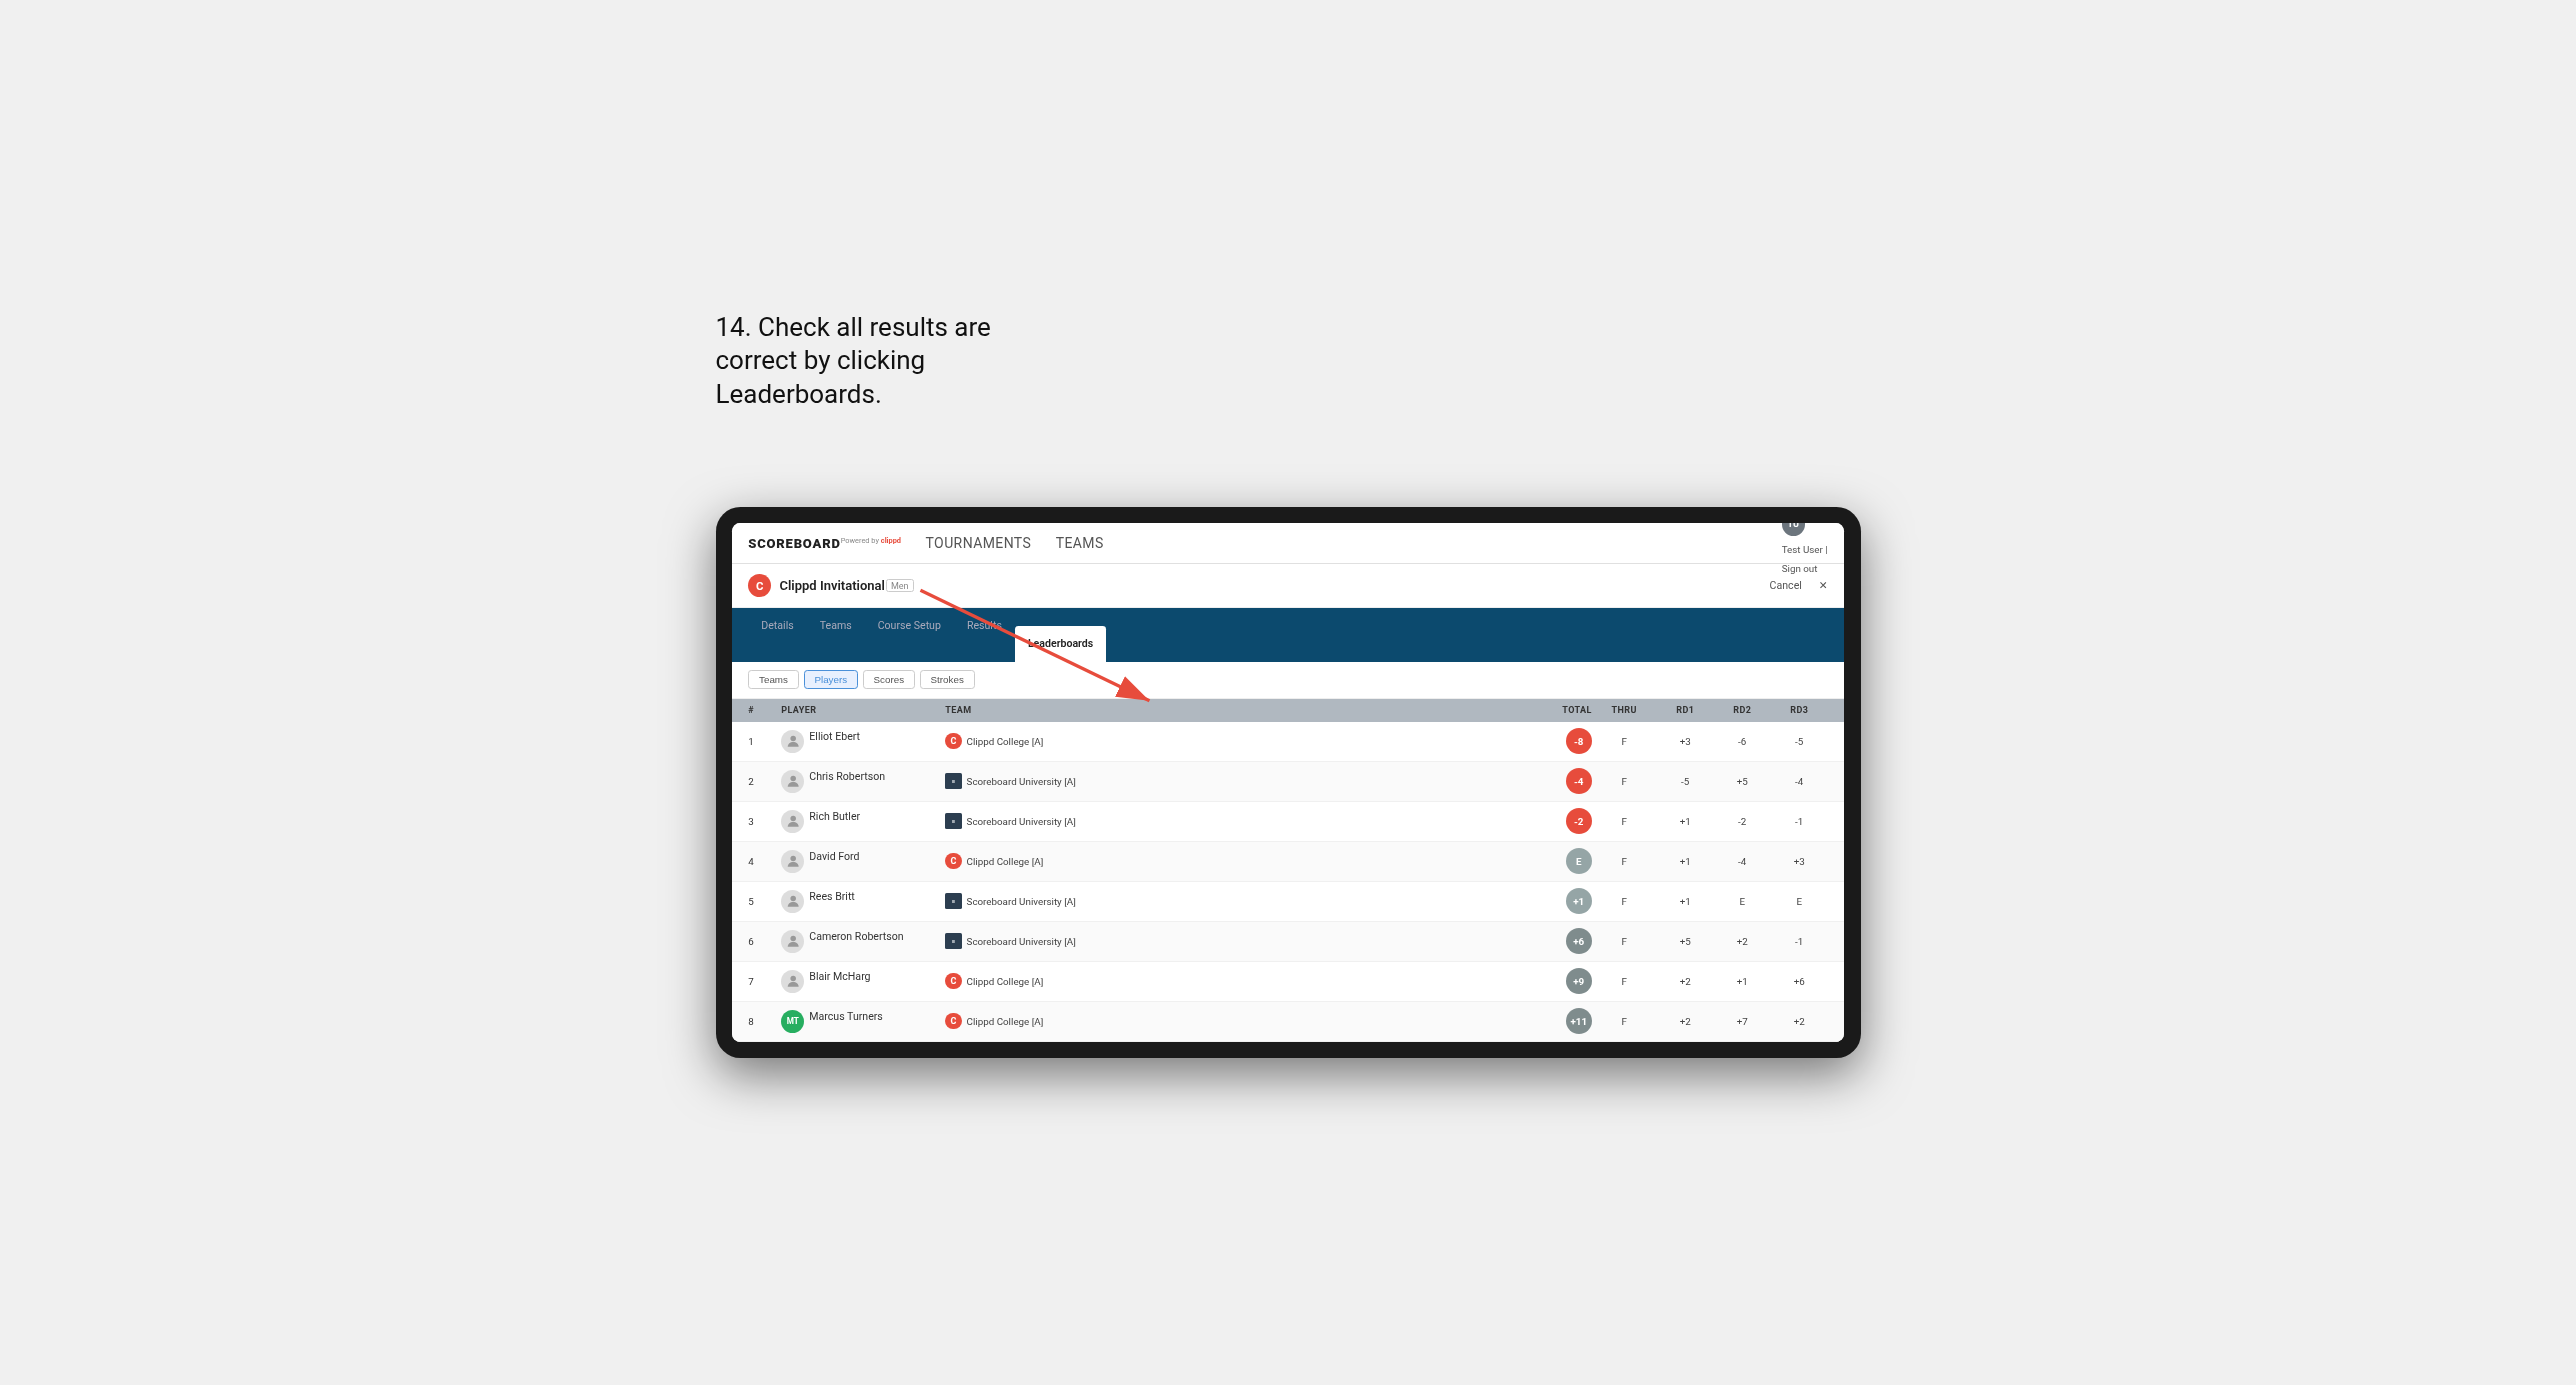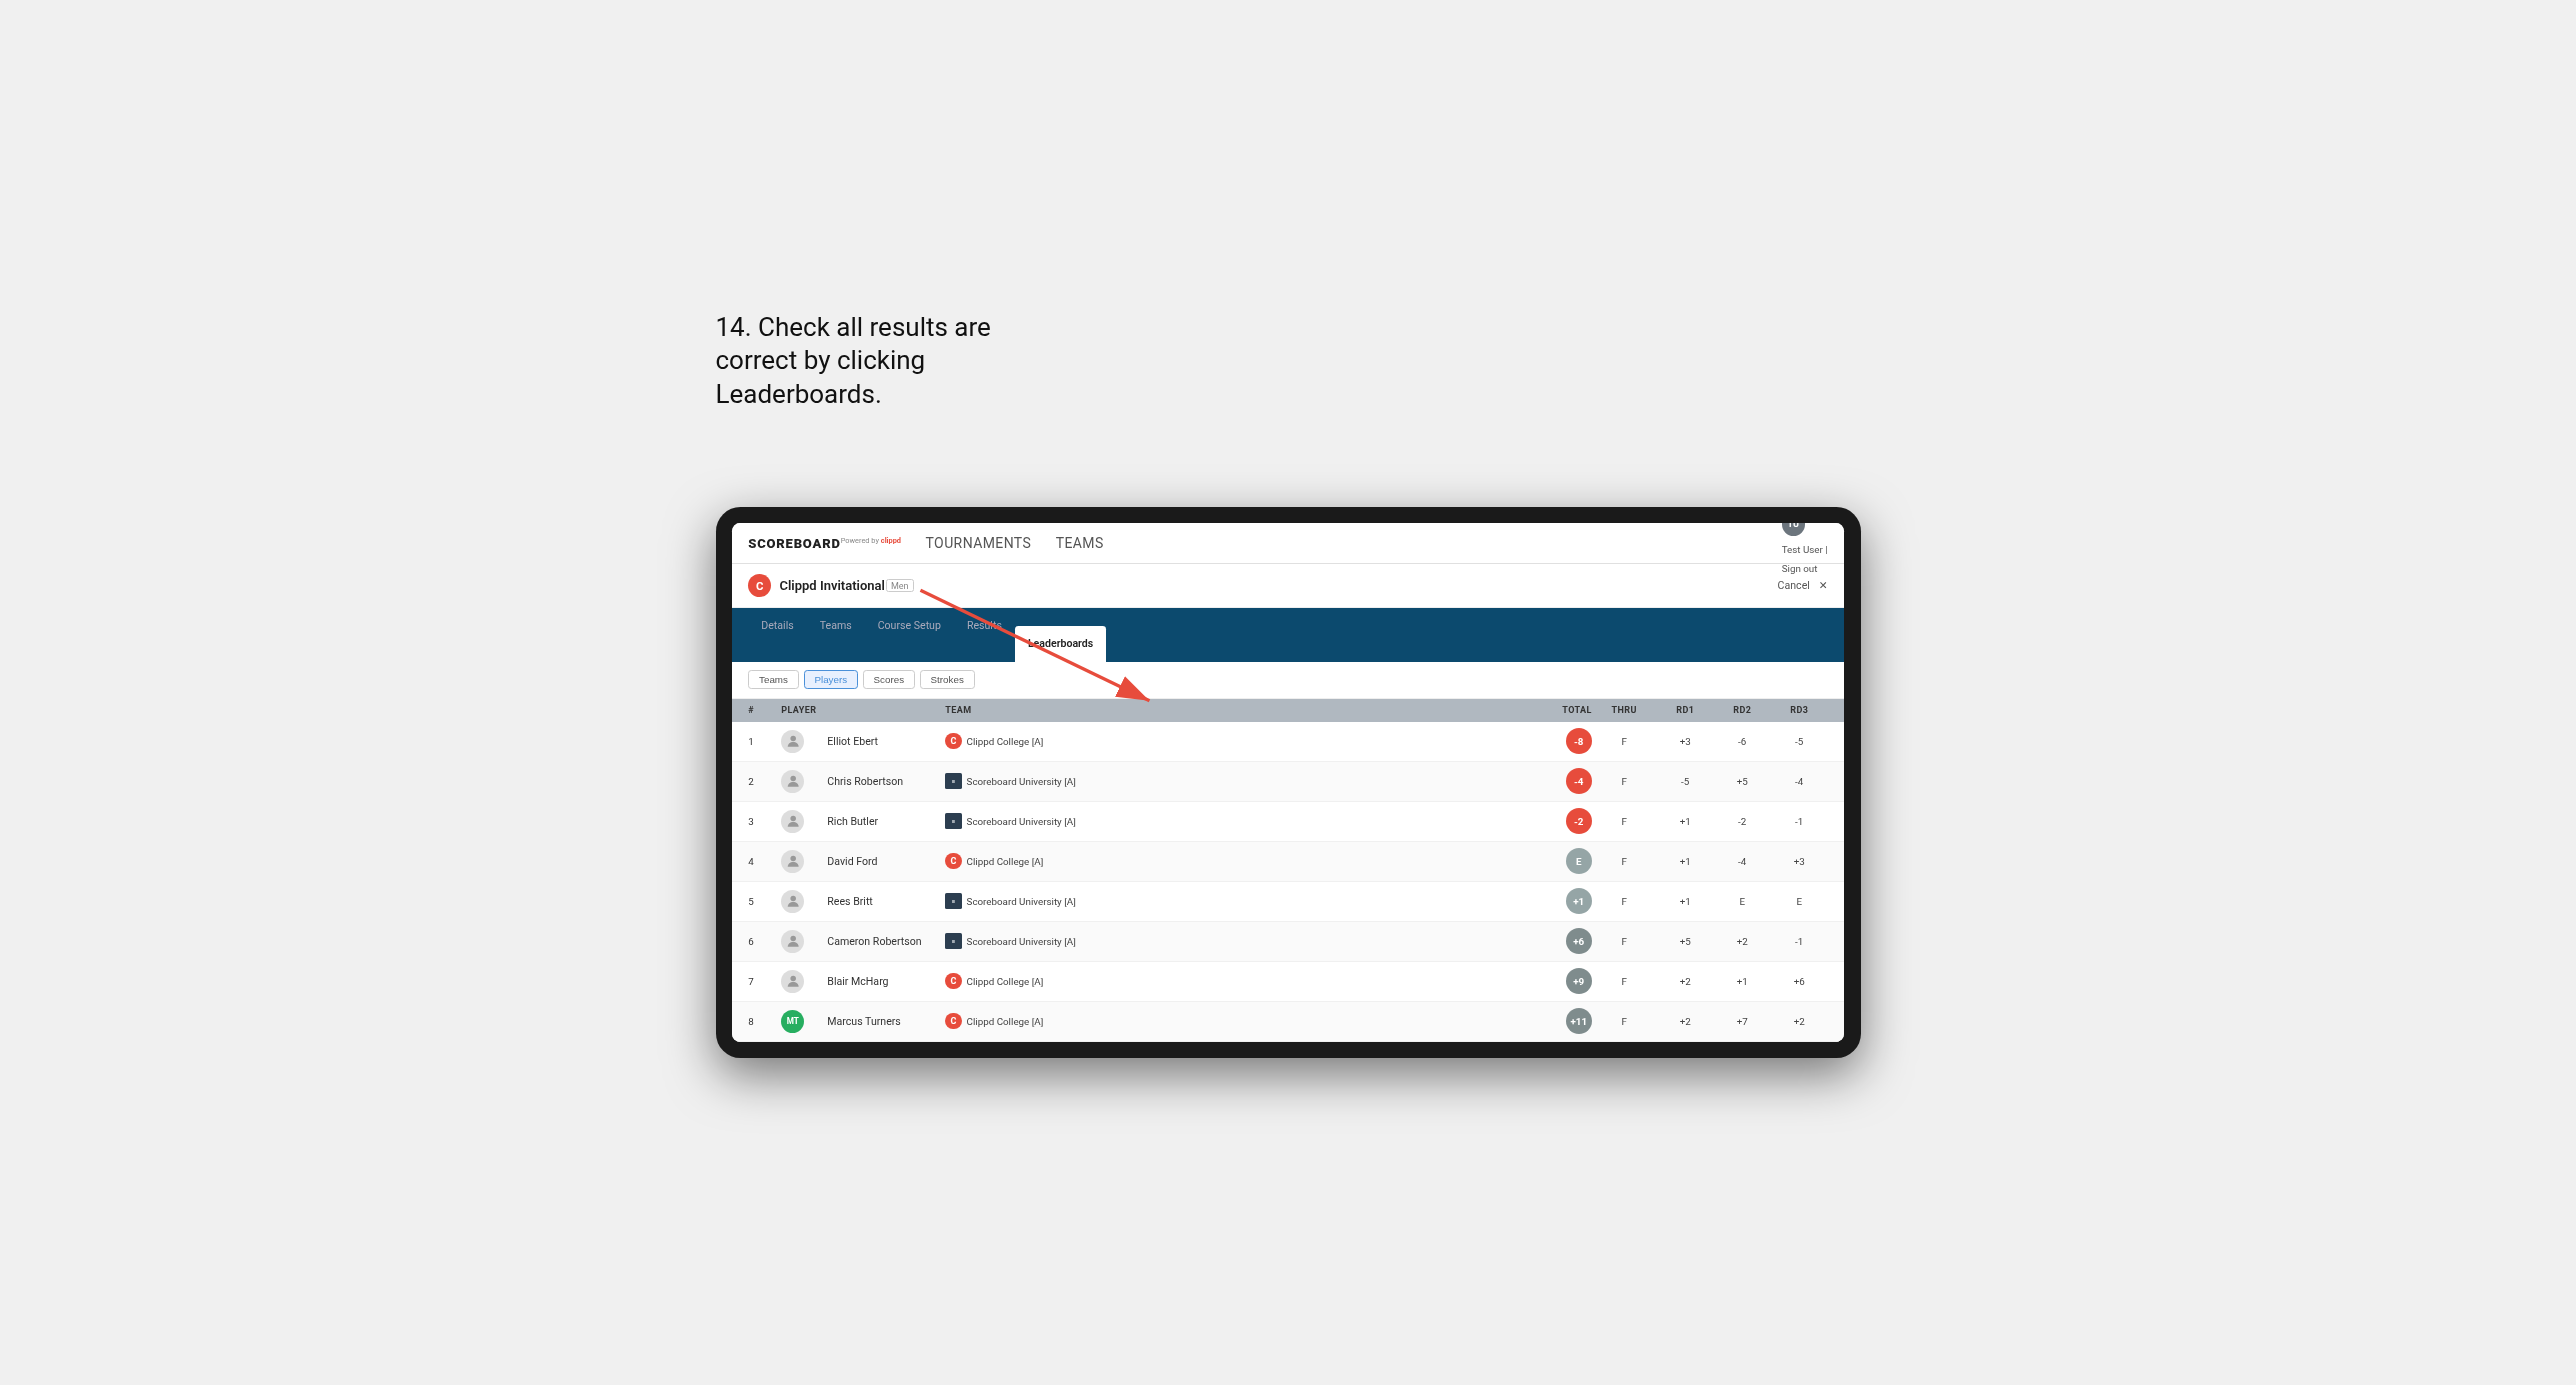--- a/index.html
+++ b/index.html
@@ -177,21 +177,21 @@
       padding: 0.8px 4.1px;
     }
 
     .cancel-btn {
       margin-left: auto;
       font-size: 10.6px;
       color: #555;
       cursor: pointer;
       display: flex;
       align-items: center;
-      gap: 9px;
+      gap: 17px;
       text-align: center;
     }
 
     
     .tab-nav {
       background: #0c4a6e;
       display: flex;
       padding: 0 16.4px;
     }
 
@@ -270,22 +270,22 @@
     }
 
     .player-avatar svg {
       width: 16.4px;
       height: 16.4px;
       fill: #999;
     }
 
     .player-name-cell {
       display: flex;
-      align-items: center;
-      gap: 23px;
+      align-items: flex-start;
+      gap: 5px;
       font-size: 10.6px;
       color: #333;
     }
 
     .team-cell {
       display: flex;
       align-items: center;
       gap: 4.9px;
       font-size: 9.8px;
       color: #444;

